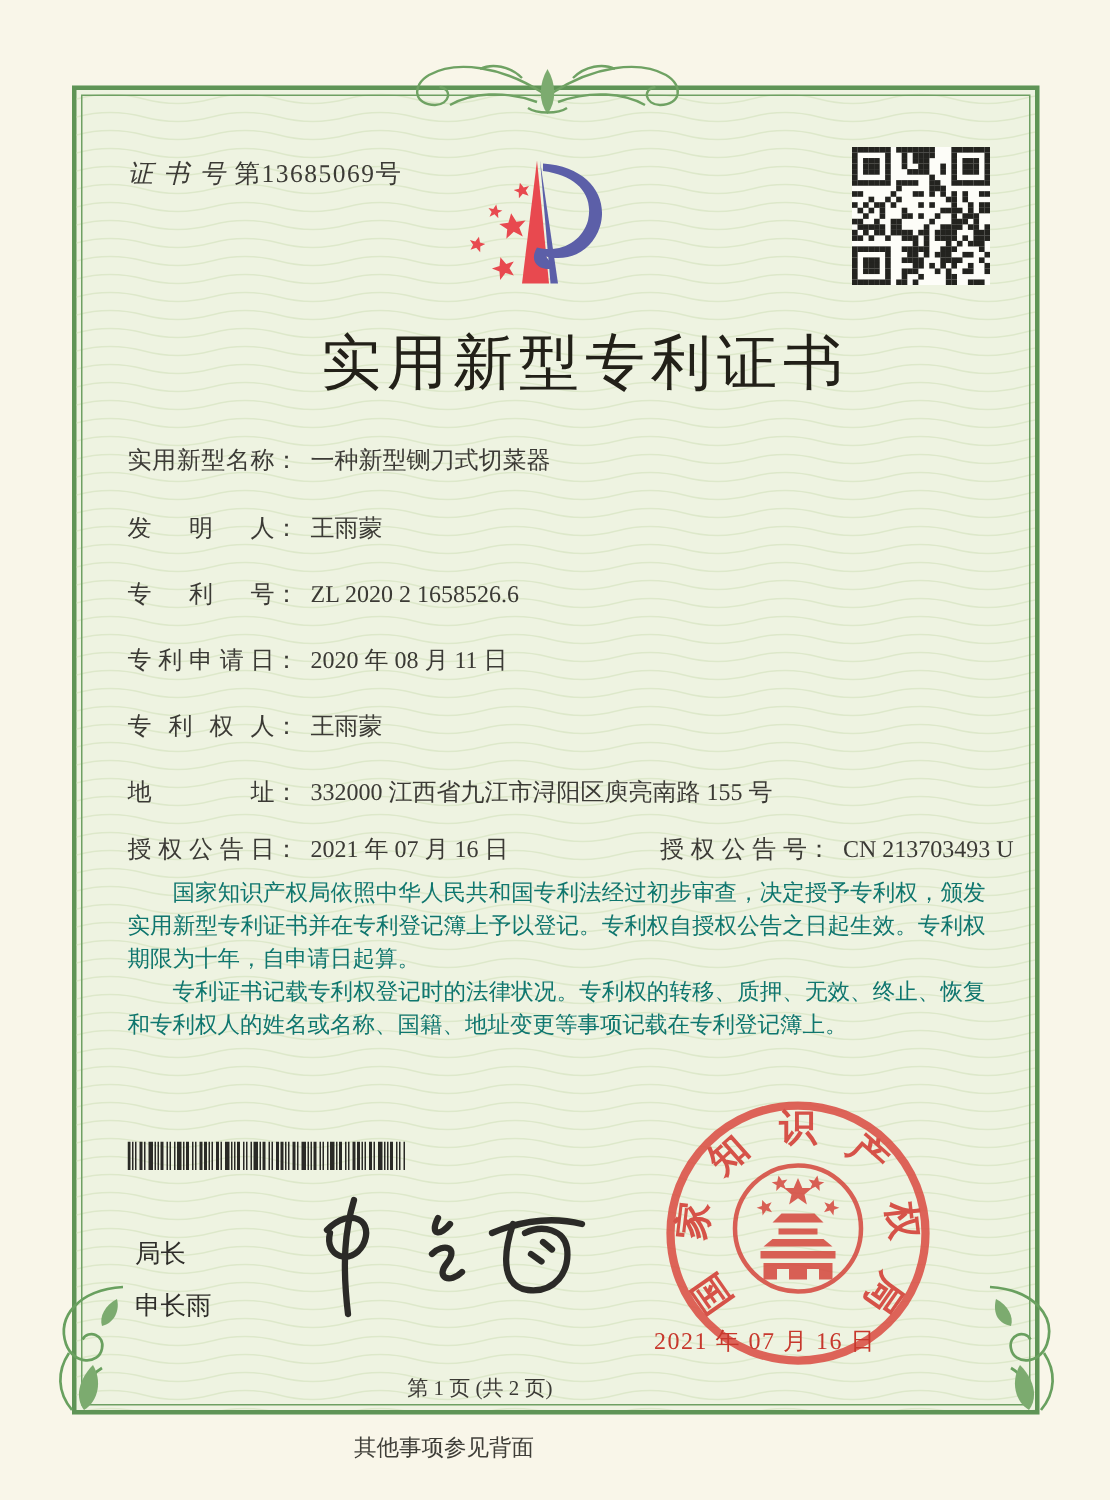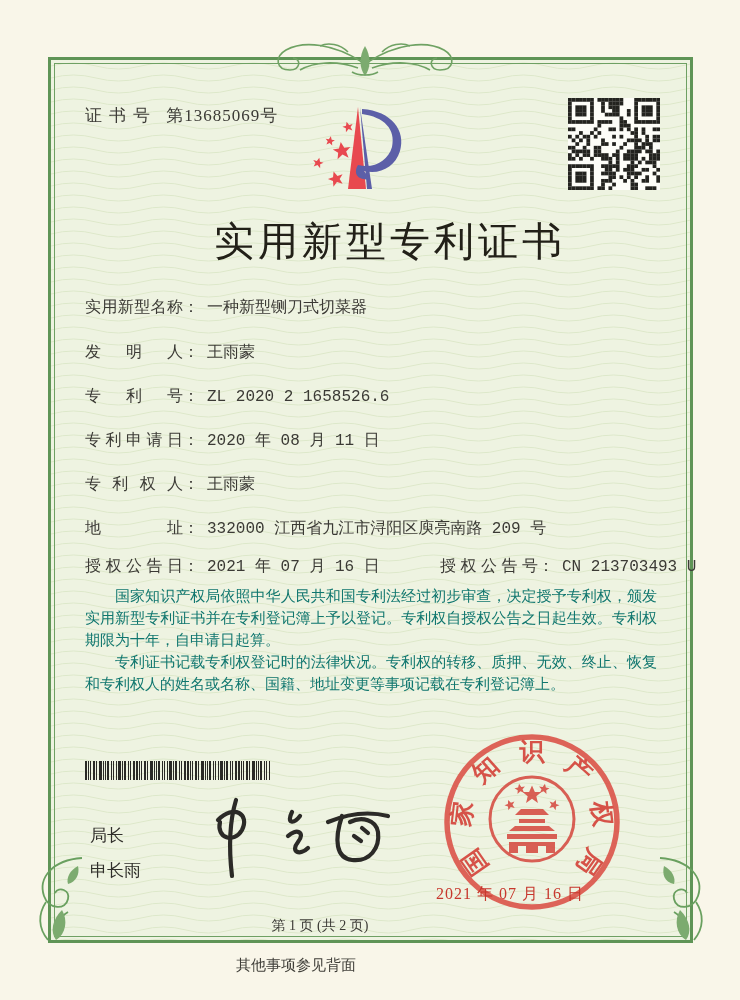--- a/index.html
+++ b/index.html
@@ -4,24 +4,24 @@
 <style>
   html,body{margin:0;padding:0;background:#e8e4d4;}
   .page{position:relative;width:740px;height:1000px;background:#f9f6e9;overflow:hidden;
         font-family:"Liberation Serif","DejaVu Serif",serif;color:#3b3a35;}
   .frame{position:absolute;left:48px;top:57px;right:47px;bottom:57px;
          border:3px solid #5f9456;background:#eef3e1;}
   .frame-inner{position:absolute;left:3px;top:3px;right:3px;bottom:3px;border:1px solid #6ea063;}
   .waves{position:absolute;left:0;top:0;width:100%;height:100%;}
   .content{position:absolute;left:0;top:0;width:740px;height:1000px;z-index:3;}
   .cert-no{position:absolute;left:85px;top:104px;font-size:17px;letter-spacing:1px;}
-  .cert-no .lab{display:inline-block;width:66px;text-align-last:justify;margin-right:10px;}
+  .cert-no .lab{display:inline-block;width:66px;text-align-last:justify;margin-right:0;font-style:italic;}
   .title{position:absolute;left:0;top:214px;width:740px;text-align:center;
          font-size:40px;letter-spacing:4px;color:#222018;margin-left:20px;}
-  .frow{position:absolute;left:85px;font-size:16px;white-space:nowrap;font-family:Liberation Mono, monospace;}
+  .frow{position:absolute;left:85px;font-size:16px;white-space:nowrap;}
   .flabel{display:inline-block;width:98px;text-align-last:justify;vertical-align:top;}
   .fcolon{margin-right:8px;}
   .grant2{position:absolute;left:355px;top:0;}
   .paras{position:absolute;left:85px;top:585px;width:572px;font-size:15px;line-height:22px;
          text-align:justify;color:#0f766e;}
   .paras p{margin:0;text-indent:2em;}
   .barcode{position:absolute;left:85px;top:761px;}
   .officer{position:absolute;left:90px;top:812px;font-size:17px;
            font-family:"Liberation Sans","DejaVu Sans",sans-serif;color:#2f2e2a;}
   .officer div{margin-bottom:12px;margin-top:12px;}
@@ -433,21 +433,21 @@
     <div class="frow" style="top:386px">
       <span class="flabel">专利号</span><span class="fcolon">：</span><span>ZL 2020 2 1658526.6</span>
     </div>
     <div class="frow" style="top:430px">
       <span class="flabel">专利申请日</span><span class="fcolon">：</span><span>2020 年 08 月 11 日</span>
     </div>
     <div class="frow" style="top:474px">
       <span class="flabel">专利权人</span><span class="fcolon">：</span><span>王雨蒙</span>
     </div>
     <div class="frow" style="top:518px">
-      <span class="flabel">地址</span><span class="fcolon">：</span><span>332000 江西省九江市浔阳区庾亮南路 209 号</span>
+      <span class="flabel">地址</span><span class="fcolon">：</span><span>332000 江西省九江市浔阳区庾亮南路 155 号</span>
     </div>
 
     <div class="frow" style="top:556px">
       <span class="flabel">授权公告日</span><span class="fcolon">：</span><span>2021 年 07 月 16 日</span>
       <span class="grant2">
         <span class="flabel">授权公告号</span><span class="fcolon">：</span><span>CN 213703493 U</span>
       </span>
     </div>
 
     <div class="paras">

